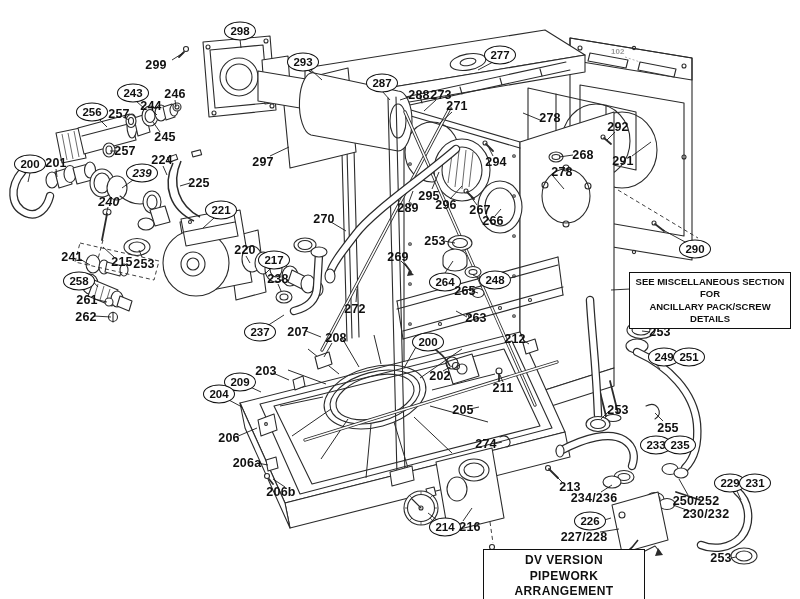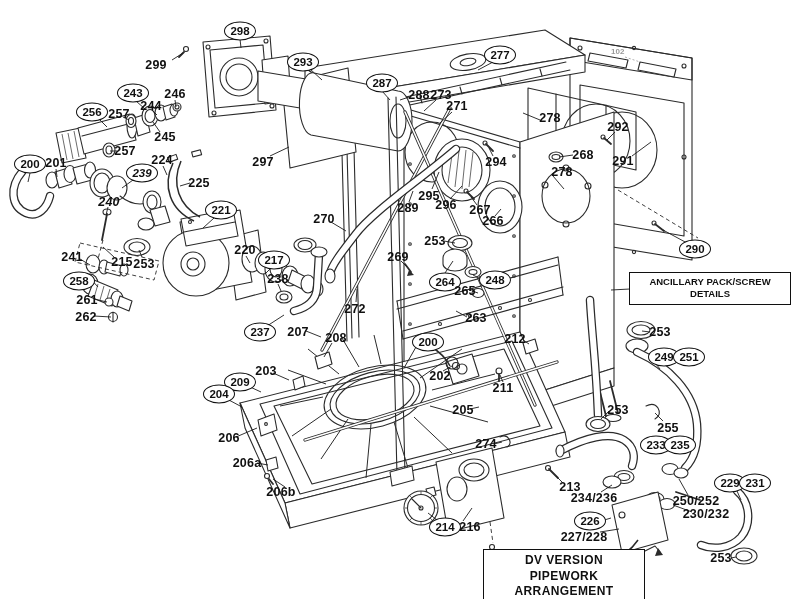--- a/index.html
+++ b/index.html
@@ -570,20 +570,21 @@
       <span class="callout plain" style="left: 706px; top: 514px;">230/232</span>
       <span class="callout plain" style="left: 584px; top: 537px;">227/228</span>
       <span class="callout plain" style="left: 470px; top: 527px;">216</span>
       <span class="callout plain" style="left: 660px; top: 332px;">253</span>
       <span class="callout plain" style="left: 668px; top: 428px;">255</span>
       <span class="callout plain" style="left: 618px; top: 410px;">253</span>
       <span class="callout plain" style="left: 721px; top: 558px;">253</span>
     </div>
 
 <div class="note-box" id="note-misc" style="left:629px;top:272px;width:152px;">
+  <div>SEE MISCELLANEOUS SECTION FOR</div>
   <div>ANCILLARY PACK/SCREW DETAILS</div>
 </div>
 
 <div class="note-box" id="note-dv" style="left:483px;top:549px;width:152px;">
   <div>DV VERSION</div>
   <div>PIPEWORK ARRANGEMENT</div>
 </div>
 
 <div class="panel-marking" style="left:611px;top:47px;">102</div>
 

